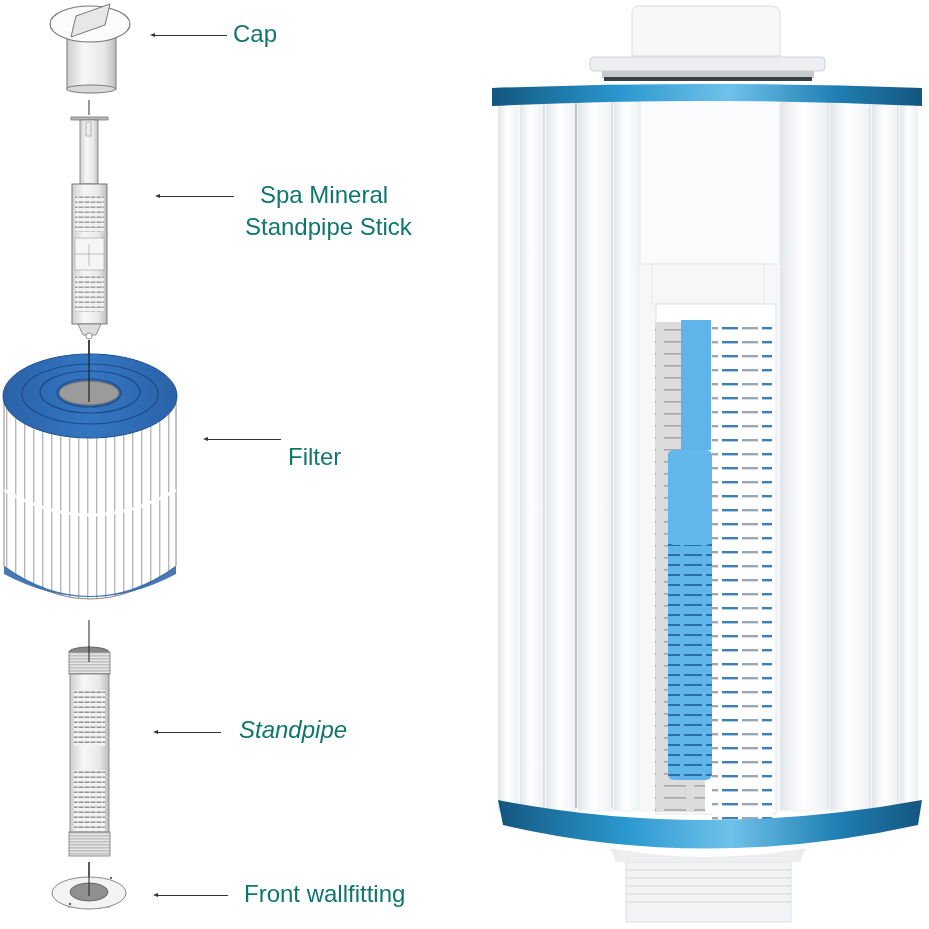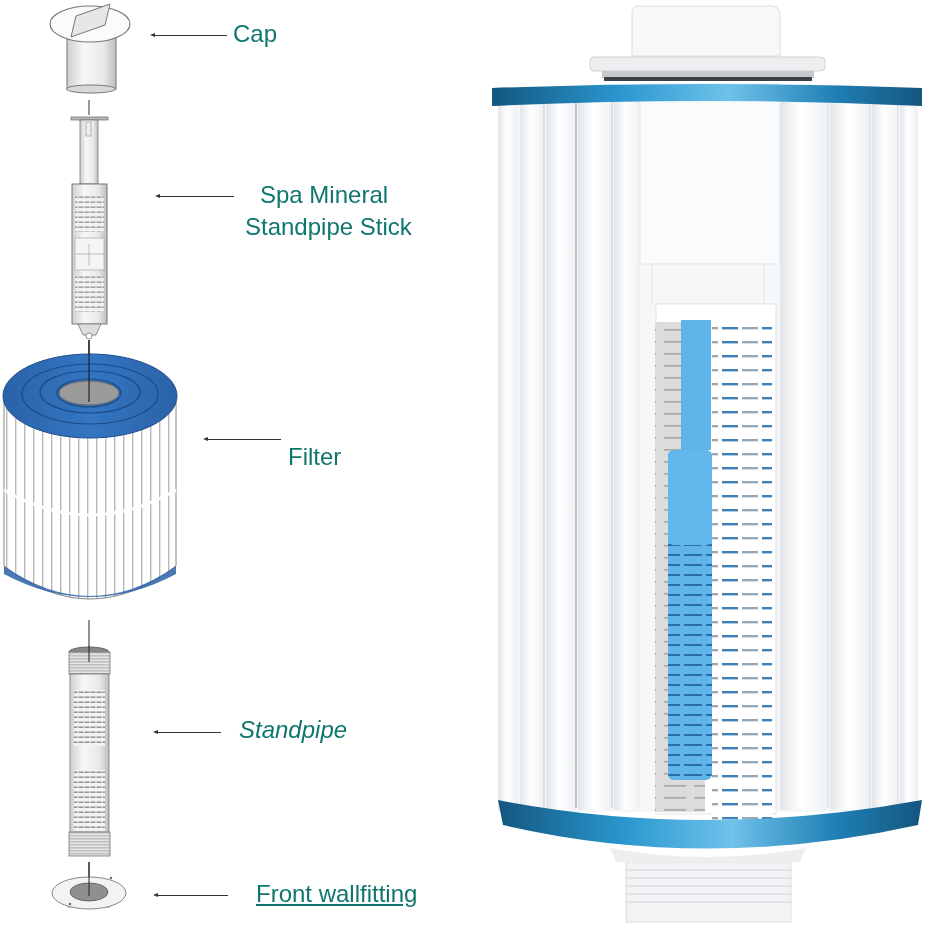--- a/index.html
+++ b/index.html
@@ -181,13 +181,13 @@
 <div class="leader" style="left:158px;top:196px;width:76px;"></div>
 <div class="leader" style="left:206px;top:439px;width:75px;"></div>
 <div class="leader" style="left:156px;top:732px;width:65px;"></div>
 <div class="leader" style="left:156px;top:895px;width:72px;"></div>
 
 <div class="label" style="left:233px;top:19px;">Cap</div>
 <div class="label" style="left:260px;top:180px;">Spa Mineral</div>
 <div class="label" style="left:245px;top:212px;">Standpipe Stick</div>
 <div class="label" style="left:288px;top:422px;margin-top:20px;">Filter</div>
 <div class="label" style="left:239px;top:715px;font-style:italic;">Standpipe</div>
-<div class="label" style="left:256px;top:879px;text-decoration:underline;">Front wallfitting</div>
+<div class="label" style="left:244px;top:879px;">Front wallfitting</div>
 
 </body></html>

